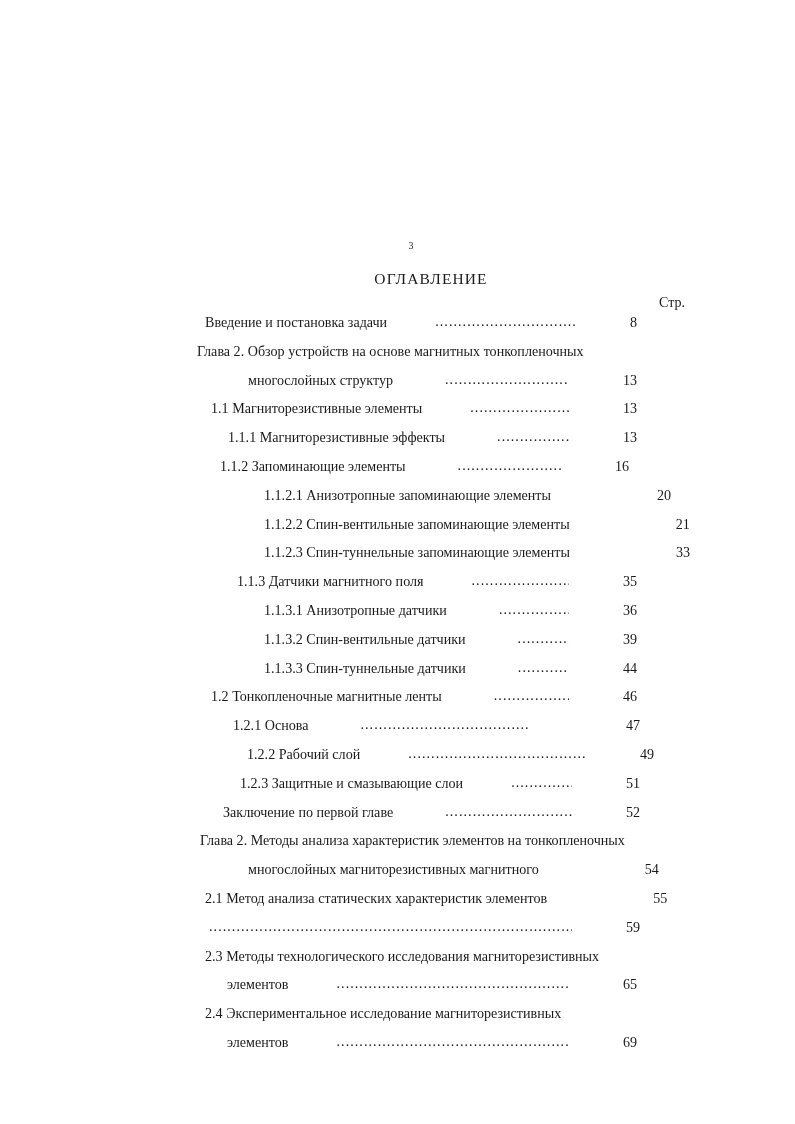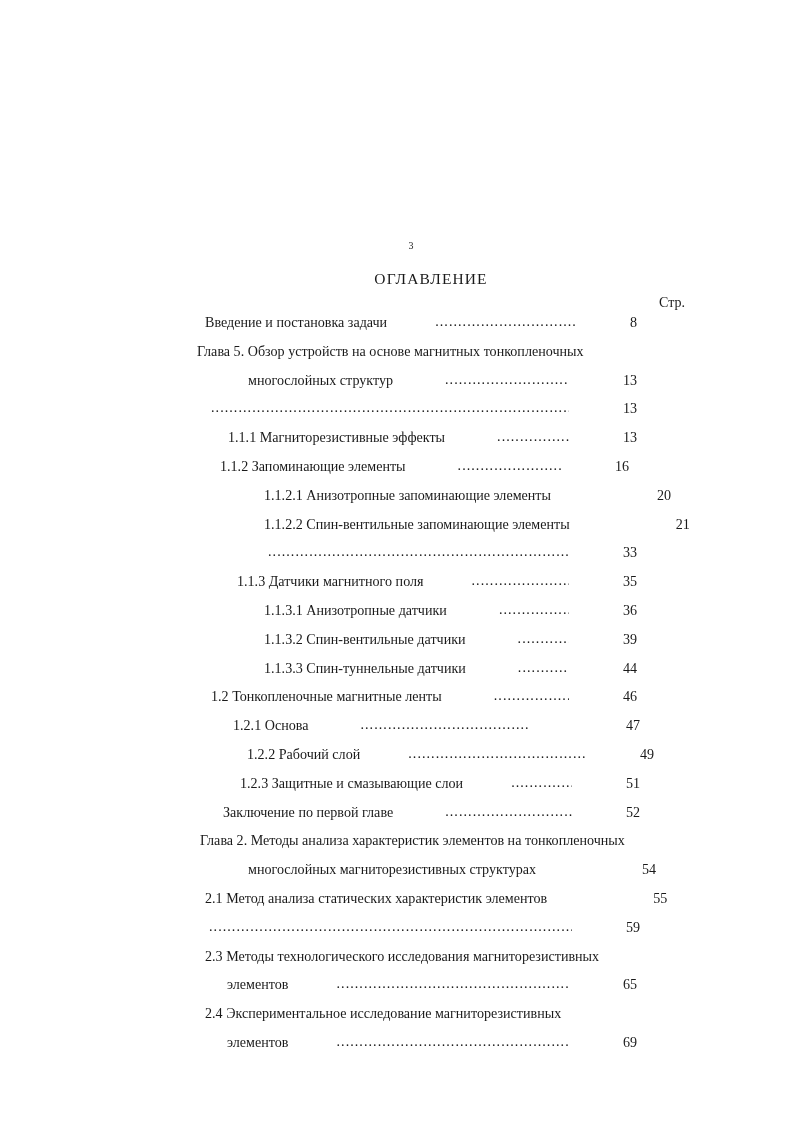--- a/index.html
+++ b/index.html
@@ -121,31 +121,32 @@
 
   <div class="toc" id="toc-container">
       <div class="toc-row">
         <div class="entry no-gap" style="left: 205px; width: 432px;">
           <span class="label">Введение и постановка задачи</span>
           <span class="leader">................................................................................................................................................................</span>
           <span class="pageno" style="padding-left: 6px;">8</span>
         </div>
       </div>
       <div class="toc-row">
-        <div class="plain" style="left: 197px;">Глава 5. Обзор устройств на основе магнитных тонкопленочных</div>
+        <div class="plain" style="left: 197px;">Глава 2. Обзор устройств на основе магнитных тонкопленочных</div>
       </div>
       <div class="toc-row">
         <div class="entry gap-before" style="left: 248px; width: 389px;">
           <span class="label">многослойных структур</span>
           <span class="leader">................................................................................................................................................................</span>
           <span class="pageno" style="padding-left: 6px;">13</span>
         </div>
       </div>
       <div class="toc-row">
         <div class="entry no-gap" style="left: 211px; width: 426px;">
+          <span class="label">1.1 Магниторезистивные элементы</span>
           <span class="leader">................................................................................................................................................................</span>
           <span class="pageno" style="padding-left: 6px;">13</span>
         </div>
       </div>
       <div class="toc-row">
         <div class="entry gap-before" style="left: 228px; width: 409px;">
           <span class="label">1.1.1 Магниторезистивные эффекты</span>
           <span class="leader">................................................................................................................................................................</span>
           <span class="pageno" style="padding-left: 6px;">13</span>
         </div>
@@ -166,20 +167,21 @@
       </div>
       <div class="toc-row">
         <div class="entry gap-before" style="left: 264px; width: 376px;">
           <span class="label">1.1.2.2 Спин-вентильные запоминающие элементы</span>
           <span class="leader">................................................................................................................................................................</span>
           <span class="pageno" style="padding-left: 6px;">21</span>
         </div>
       </div>
       <div class="toc-row">
         <div class="entry gap-before" style="left: 264px; width: 373px;">
+          <span class="label">1.1.2.3 Спин-туннельные запоминающие элементы</span>
           <span class="leader">................................................................................................................................................................</span>
           <span class="pageno" style="padding-left: 6px;">33</span>
         </div>
       </div>
       <div class="toc-row">
         <div class="entry no-gap" style="left: 237px; width: 400px;">
           <span class="label">1.1.3 Датчики магнитного поля</span>
           <span class="leader">................................................................................................................................................................</span>
           <span class="pageno" style="padding-left: 6px;">35</span>
         </div>
@@ -238,21 +240,21 @@
           <span class="label">Заключение по первой главе</span>
           <span class="leader">................................................................................................................................................................</span>
           <span class="pageno" style="padding-left: 6px;">52</span>
         </div>
       </div>
       <div class="toc-row">
         <div class="plain" style="left: 200px;">Глава 2. Методы анализа характеристик элементов на тонкопленочных</div>
       </div>
       <div class="toc-row">
         <div class="entry gap-before" style="left: 248px; width: 392px;">
-          <span class="label">многослойных магниторезистивных структурах</span>
+          <span class="label">многослойных магниторезистивных магнитного</span>
           <span class="leader">................................................................................................................................................................</span>
           <span class="pageno" style="padding-left: 6px;">54</span>
         </div>
       </div>
       <div class="toc-row">
         <div class="entry gap-before" style="left: 205px; width: 435px;">
           <span class="label">2.1 Метод анализа статических характеристик элементов</span>
           <span class="leader">................................................................................................................................................................</span>
           <span class="pageno" style="padding-left: 6px;">55</span>
         </div>

